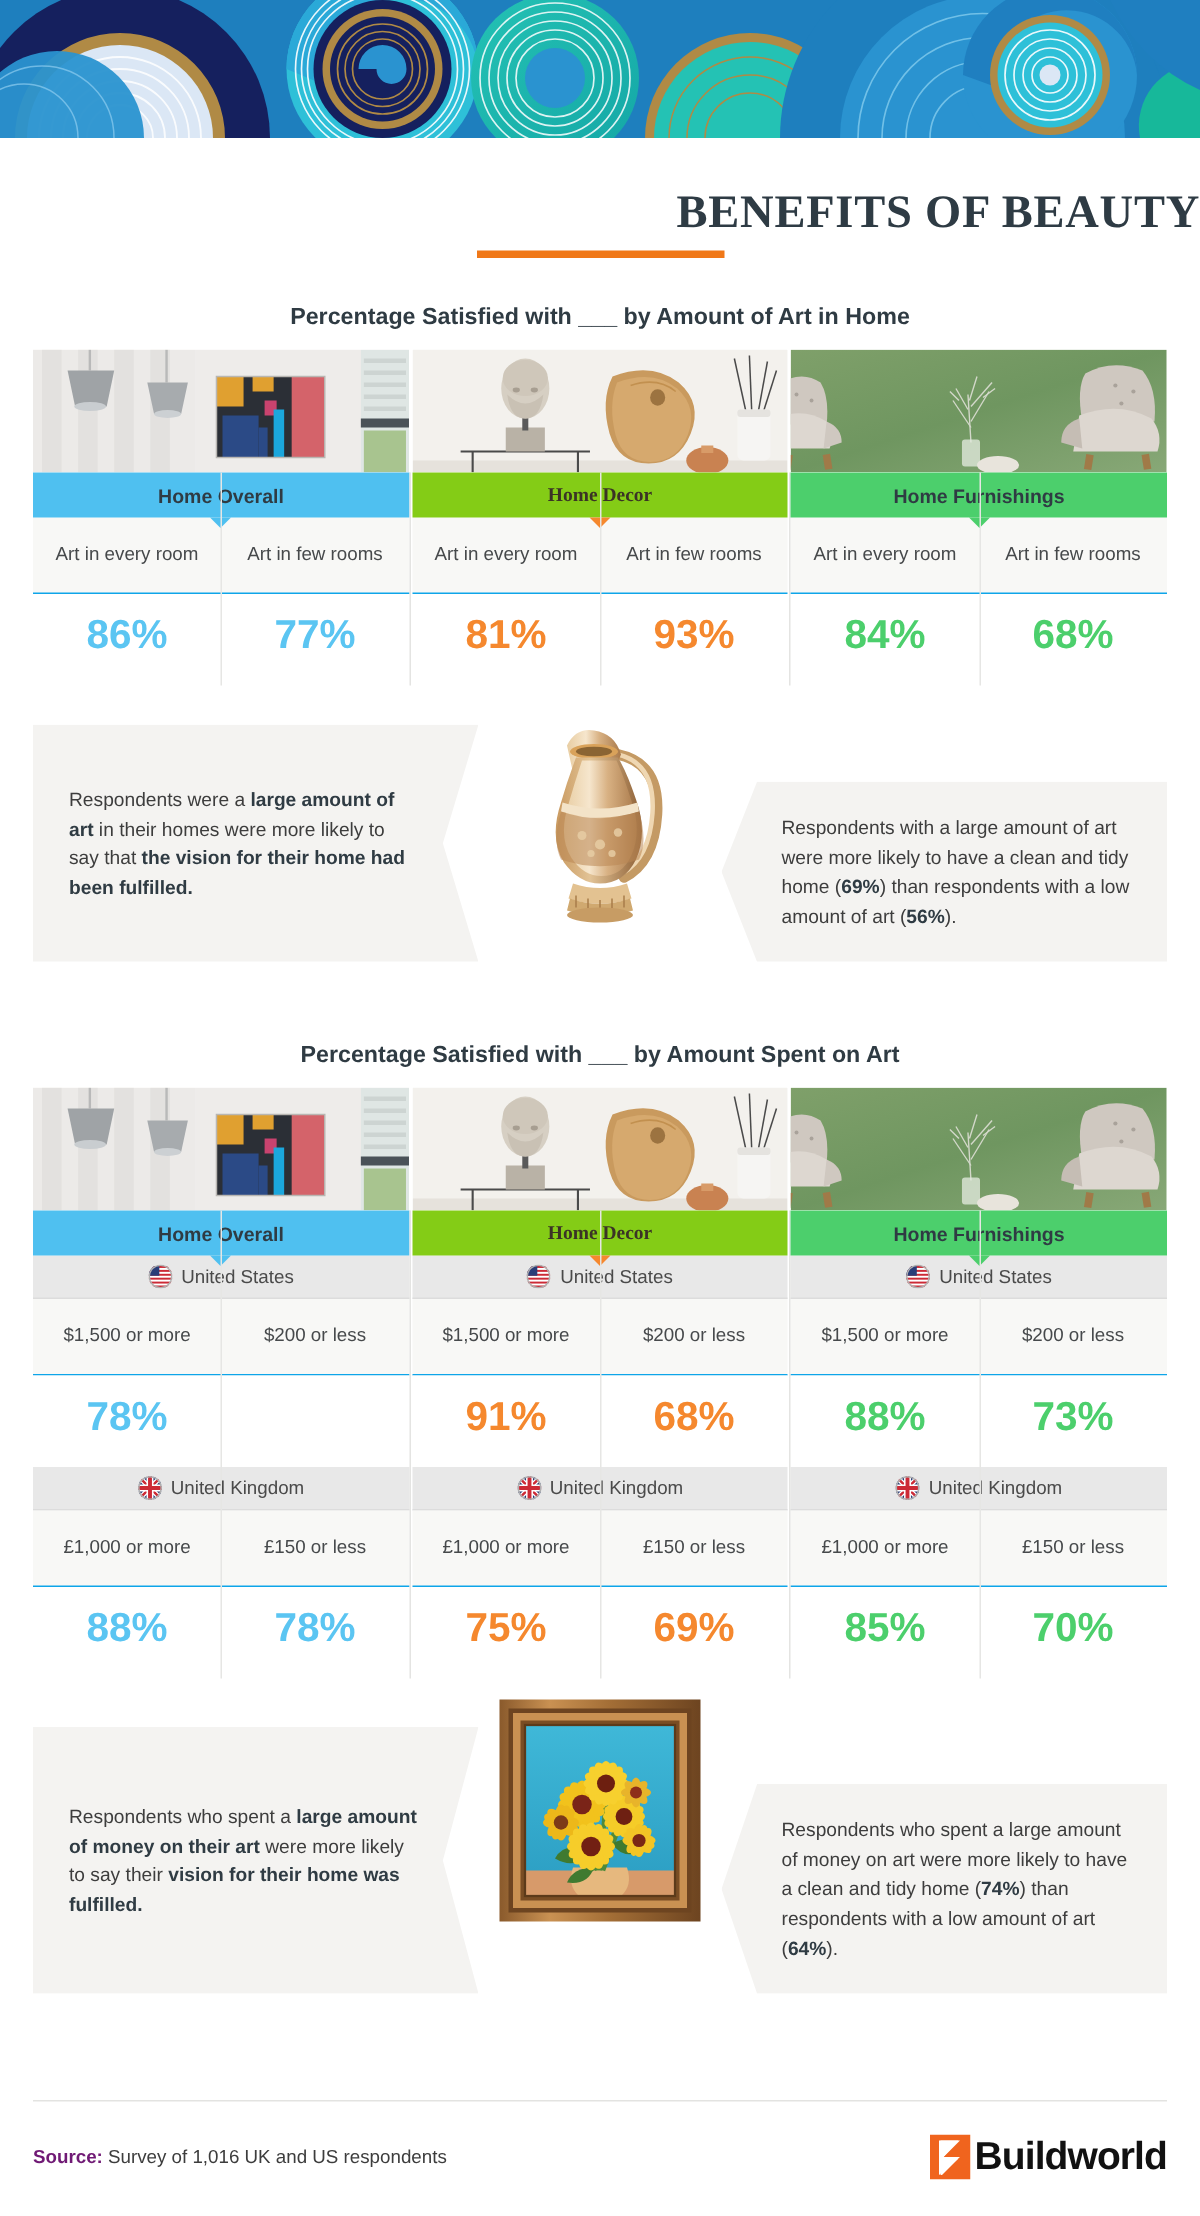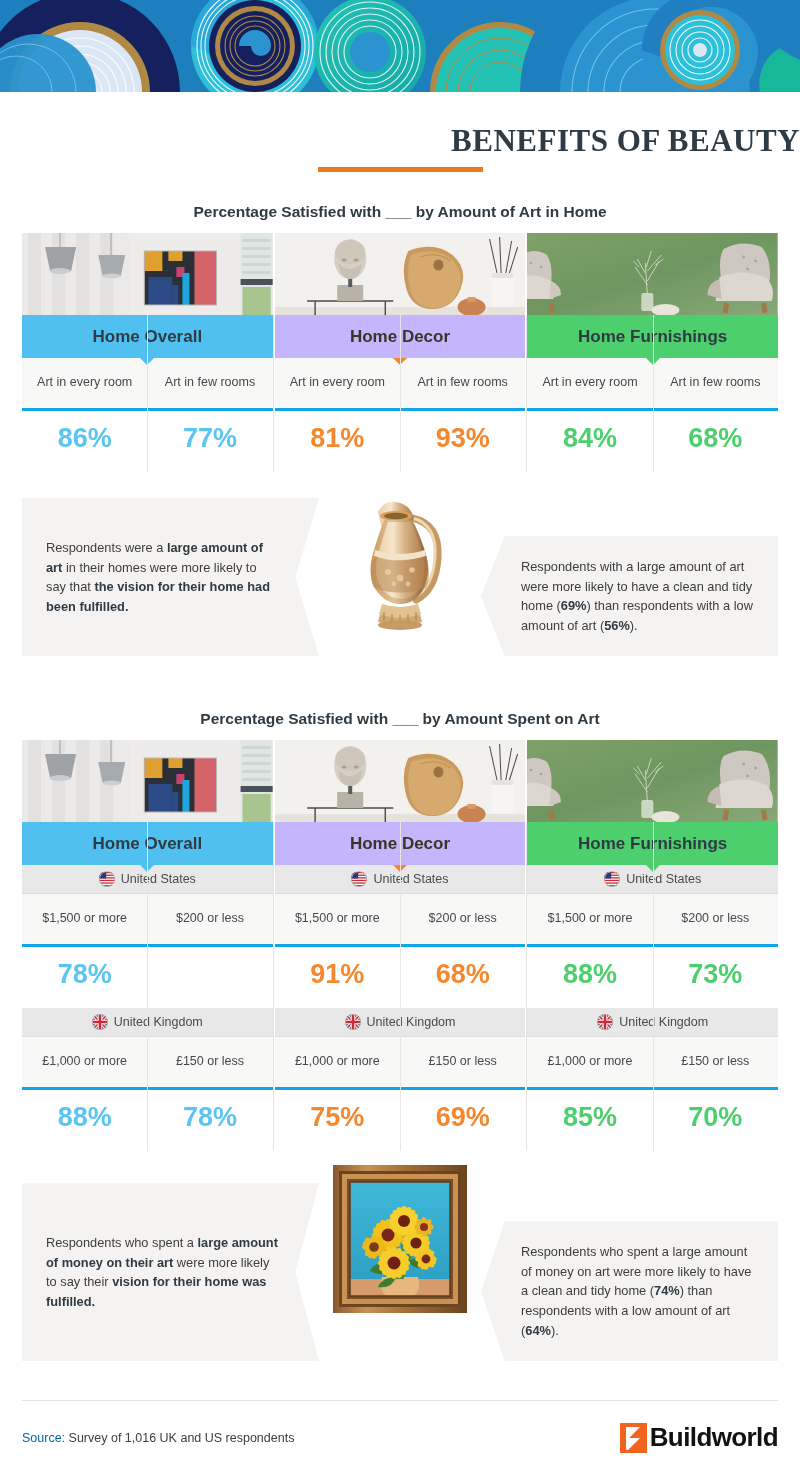--- a/index.html
+++ b/index.html
@@ -35,47 +35,47 @@
     width:756px;margin:0 auto;display:grid;
     grid-template-columns:1fr 1fr 1fr;
     column-gap:2px;background:#ffffff;
   }
   .col{position:relative;}
 
   .photo{height:82px;width:100%;position:relative;overflow:hidden;}
   .photo svg{display:block;width:100%;height:100%;}
 
   .colhead{
-    height:43px;display:flex;align-items:center;justify-content:center;
-    font-size:17px;font-weight:bold;color:#35424a;position:relative;
+    height:30px;display:flex;align-items:center;justify-content:center;
+    font-size:13px;font-weight:bold;color:#35424a;position:relative;
   }
   .colhead .pointer{
     position:absolute;bottom:-7px;left:50%;transform:translateX(-50%);
     width:0;height:0;border-left:7px solid transparent;
     border-right:7px solid transparent;border-top:7px solid currentColor;
   }
   .c-blue .colhead{background:#4fc0f0;color:#2f3b43;}
   .c-blue .colhead .pointer{border-top-color:#4fc0f0;}
-  .c-orange .colhead{background:#c4b5fd;color:#3b3326;}
+  .c-orange .colhead{background:#84cc16;color:#3b3326;font-family:Liberation Serif, serif;}
   .c-orange .colhead .pointer{border-top-color:#f5882e;}
   .c-green .colhead{background:#4ccf6c;color:#2f3b43;}
   .c-green .colhead .pointer{border-top-color:#4ccf6c;}
 
   .country{
     height:29px;background:#e8e8e8;display:flex;align-items:center;
     justify-content:center;gap:6px;font-size:12.5px;color:#4a4a4a;
     border-bottom:1px solid #dcdcdc;
   }
   .flag{width:16px;height:16px;border-radius:50%;overflow:hidden;flex:none;
         box-shadow:0 0 0 1px rgba(0,0,0,.12) inset;}
   .flag svg{display:block;width:16px;height:16px;}
 
   .labels{
     display:grid;grid-template-columns:1fr 1fr;background:#f8f8f6;
-    border-bottom:3px solid #0ea5e9;
+    border-bottom:1px solid #0ea5e9;
   }
   .labels .cell{
     padding:9px 4px 10px;text-align:center;font-size:12.5px;
     line-height:1.25;color:#46494b;min-height:50px;
     display:flex;align-items:center;justify-content:center;
   }
   .vals{display:grid;grid-template-columns:1fr 1fr;background:#ffffff;}
   .vals .cell{
     text-align:center;font-size:27px;font-weight:bold;line-height:1;
     padding:14px 0 20px;
@@ -120,21 +120,21 @@
     display:flex;align-items:center;justify-content:center;
   }
 
   
   .footer{
     width:756px;margin:0 auto;position:absolute;left:22px;bottom:24px;
   }
   .footer-rule{height:1px;background:#e3e3e1;margin-bottom:21px;}
   .footer-inner{display:flex;align-items:center;justify-content:space-between;}
   .source{font-size:12.5px;color:#3d3d3d;}
-  .source b{font-weight:normal;color:#0369a1;}
+  .source b{font-weight:bold;color:#701a75;}
   .logo{display:flex;align-items:center;gap:3px;}
   .logo-mark{width:27px;height:30px;flex:none;}
   .logo-text{font-size:26px;font-weight:bold;color:#111111;letter-spacing:-.6px;}
 </style>
 </head>
 <body>
 
 <div class="banner">
   <svg viewBox="0 0 800 92" preserveAspectRatio="none">
     <defs>

